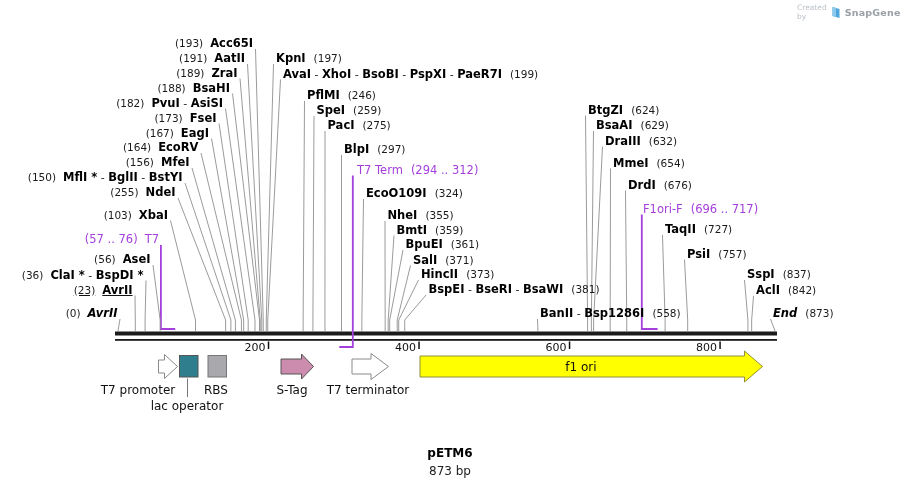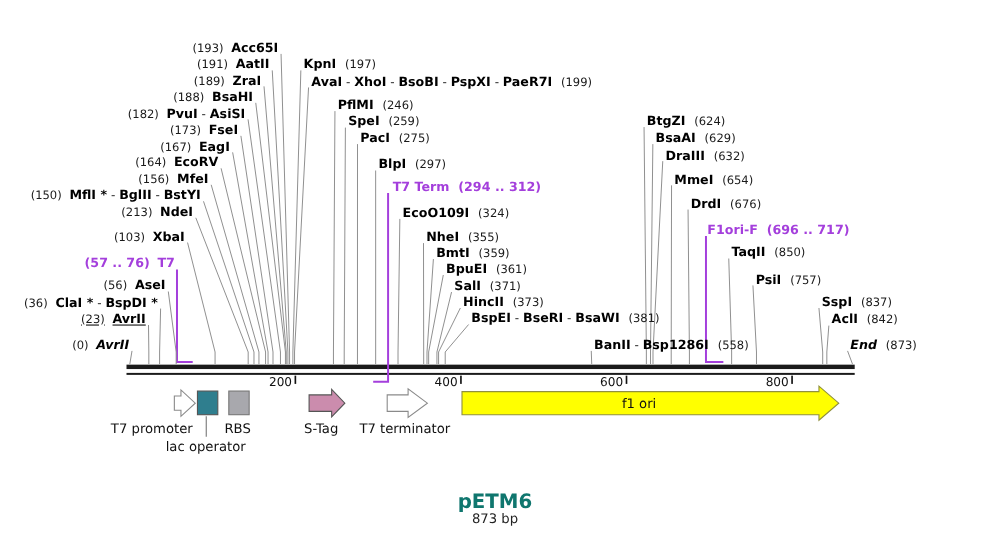--- a/index.html
+++ b/index.html
@@ -8,26 +8,26 @@
   svg text{font-family:"DejaVu Sans","Liberation Sans",sans-serif;}
   #map{position:absolute;left:0;top:0;}
   
   .site{position:absolute;white-space:nowrap;line-height:14px;color:#111;}
   .site.left{transform:translateX(-100%);}
   .site .nm{font-weight:bold;font-size:11.5px;color:#000;}
   .site .sep{font-weight:normal;font-size:11px;color:#222;}
   .site .pos{font-size:10.5px;color:#1a1a1a;}
   .site.left .pos{margin-right:7px;}
   .site.mid .pos,.site.right .pos{margin-left:8px;}
-  .site.primer .nm,.site.primer .pos,.site.primer .sep{color:var(--purple);font-weight:bold;font-size:11.5px;}
+  .site.primer .nm,.site.primer .pos,.site.primer .sep{color:var(--purple);font-weight:normal;font-size:11.5px;}
   .site.terminus .nm{font-style:italic;}
   
   .flabel{position:absolute;transform:translateX(-50%);font-size:12px;color:#111;white-space:nowrap;}
   
-  .title-name{position:absolute;left:450px;top:446px;transform:translateX(-50%);font-size:18px;font-weight:bold;color:#0f766e;}
+  .title-name{position:absolute;left:450px;top:446px;transform:translateX(-50%);font-size:12px;font-weight:bold;color:#000000;}
   .title-size{position:absolute;left:450px;top:464px;transform:translateX(-50%);font-size:12px;color:#222;}
   
   .wm{position:absolute;left:797px;top:3px;display:flex;align-items:center;gap:4px;}
   .wm-created{font-size:7.5px;color:#bcc2c8;}
   .wm-brand{font-size:9.5px;font-weight:bold;color:#9aa0a6;letter-spacing:.2px;}
 </style>
 </head>
 <body>
 
 <div class="stage">
@@ -102,21 +102,21 @@
       <div class="site left enzyme" style="left: 253px; top: 35px;"><span class="pos">(193)</span><span class="nm">Acc65I</span></div>
       <div class="site left enzyme" style="left: 245px; top: 50px;"><span class="pos">(191)</span><span class="nm">AatII</span></div>
       <div class="site left enzyme" style="left: 237.5px; top: 64.5px;"><span class="pos">(189)</span><span class="nm">ZraI</span></div>
       <div class="site left enzyme" style="left: 230px; top: 79.5px;"><span class="pos">(188)</span><span class="nm">BsaHI</span></div>
       <div class="site left enzyme" style="left: 223px; top: 94.5px;"><span class="pos">(182)</span><span class="nm">PvuI</span><span class="sep"> - </span><span class="nm">AsiSI</span></div>
       <div class="site left enzyme" style="left: 216.5px; top: 109.5px;"><span class="pos">(173)</span><span class="nm">FseI</span></div>
       <div class="site left enzyme" style="left: 209px; top: 124.5px;"><span class="pos">(167)</span><span class="nm">EagI</span></div>
       <div class="site left enzyme" style="left: 198.5px; top: 139px;"><span class="pos">(164)</span><span class="nm">EcoRV</span></div>
       <div class="site left enzyme" style="left: 189.5px; top: 154px;"><span class="pos">(156)</span><span class="nm">MfeI</span></div>
       <div class="site left enzyme" style="left: 182.5px; top: 169px;"><span class="pos">(150)</span><span class="nm">MflI *</span><span class="sep"> - </span><span class="nm">BglII</span><span class="sep"> - </span><span class="nm">BstYI</span></div>
-      <div class="site left enzyme" style="left: 175.5px; top: 184px;"><span class="pos">(213)</span><span class="nm">NdeI</span></div>
+      <div class="site left enzyme" style="left: 175.5px; top: 184px;"><span class="pos">(255)</span><span class="nm">NdeI</span></div>
       <div class="site left enzyme" style="left: 168px; top: 206.5px;"><span class="pos">(103)</span><span class="nm">XbaI</span></div>
       <div class="site left primer" style="left: 159px; top: 231px;"><span class="pos">(57 .. 76)</span><span class="nm">T7</span></div>
       <div class="site left enzyme" style="left: 150.5px; top: 251px; text-align: right;"><span class="pos">(56)</span><span class="nm">AseI</span></div>
       <div class="site left enzyme" style="left: 143.5px; top: 266.5px;"><span class="pos">(36)</span><span class="nm">ClaI *</span><span class="sep"> - </span><span class="nm">BspDI *</span></div>
       <div class="site left enzyme" style="left: 132.5px; top: 281.5px; text-decoration: underline;"><span class="pos">(23)</span><span class="nm">AvrII</span></div>
       <div class="site left terminus" style="left: 117.5px; top: 305px;"><span class="pos">(0)</span><span class="nm">AvrII</span></div>
       <div class="site mid enzyme" style="left: 276px; top: 50px;"><span class="nm">KpnI</span><span class="pos">(197)</span></div>
       <div class="site mid enzyme" style="left: 283px; top: 65.5px;"><span class="nm">AvaI</span><span class="sep"> - </span><span class="nm">XhoI</span><span class="sep"> - </span><span class="nm">BsoBI</span><span class="sep"> - </span><span class="nm">PspXI</span><span class="sep"> - </span><span class="nm">PaeR7I</span><span class="pos">(199)</span></div>
       <div class="site mid enzyme" style="left: 307px; top: 87px;"><span class="nm">PflMI</span><span class="pos">(246)</span></div>
       <div class="site mid enzyme" style="left: 316.5px; top: 102px;"><span class="nm">SpeI</span><span class="pos">(259)</span></div>
@@ -130,29 +130,39 @@
       <div class="site mid enzyme" style="left: 413px; top: 251.5px;"><span class="nm">SalI</span><span class="pos">(371)</span></div>
       <div class="site mid enzyme" style="left: 421px; top: 266px;"><span class="nm">HincII</span><span class="pos">(373)</span></div>
       <div class="site mid enzyme" style="left: 428.5px; top: 281px;"><span class="nm">BspEI</span><span class="sep"> - </span><span class="nm">BseRI</span><span class="sep"> - </span><span class="nm">BsaWI</span><span class="pos">(381)</span></div>
       <div class="site mid enzyme" style="left: 540px; top: 305px;"><span class="nm">BanII</span><span class="sep"> - </span><span class="nm">Bsp1286I</span><span class="pos">(558)</span></div>
       <div class="site right enzyme" style="left: 588px; top: 101.5px;"><span class="nm">BtgZI</span><span class="pos">(624)</span></div>
       <div class="site right enzyme" style="left: 596px; top: 117px;"><span class="nm">BsaAI</span><span class="pos">(629)</span></div>
       <div class="site right enzyme" style="left: 605px; top: 132.5px;"><span class="nm">DraIII</span><span class="pos">(632)</span></div>
       <div class="site right enzyme" style="left: 613px; top: 154.5px;"><span class="nm">MmeI</span><span class="pos">(654)</span></div>
       <div class="site right enzyme" style="left: 628px; top: 176.5px;"><span class="nm">DrdI</span><span class="pos">(676)</span></div>
       <div class="site right primer" style="left: 643px; top: 200.5px;"><span class="nm">F1ori-F</span><span class="pos">(696 .. 717)</span></div>
-      <div class="site right enzyme" style="left: 665px; top: 221px;"><span class="nm">TaqII</span><span class="pos">(850)</span></div>
+      <div class="site right enzyme" style="left: 665px; top: 221px;"><span class="nm">TaqII</span><span class="pos">(727)</span></div>
       <div class="site right enzyme" style="left: 687px; top: 245.5px;"><span class="nm">PsiI</span><span class="pos">(757)</span></div>
       <div class="site right enzyme" style="left: 747px; top: 266px;"><span class="nm">SspI</span><span class="pos">(837)</span></div>
       <div class="site right enzyme" style="left: 756px; top: 282px;"><span class="nm">AclI</span><span class="pos">(842)</span></div>
       <div class="site right terminus" style="left: 773px; top: 305px;"><span class="nm">End</span><span class="pos">(873)</span></div>
     </div>
 
   <div class="flabel" style="left:138px;top:383px">T7 promoter</div>
   <div class="flabel" style="left:187px;top:399px">lac operator</div>
   <div class="flabel" style="left:216px;top:383px">RBS</div>
   <div class="flabel" style="left:292px;top:383px">S-Tag</div>
   <div class="flabel" style="left:368px;top:383px">T7 terminator</div>
 
   <div class="title-name">pETM6</div>
   <div class="title-size">873 bp</div>
 
+  <div class="wm">
+    <span class="wm-created">Created by</span>
+    <span style="display:inline-block;line-height:0">
+      <svg width="10" height="13" viewBox="0 0 10 13">
+        <path d="M1.5 1 L8.5 3 L8.5 12 L1.5 10 Z" fill="#4DA6DC"></path>
+        <path d="M1.5 1 L5 2 L5 11 L1.5 10 Z" fill="#8CC9EC"></path>
+      </svg>
+    </span>
+    <span class="wm-brand">SnapGene</span>
+  </div>
 </div>
 
 </body></html>

